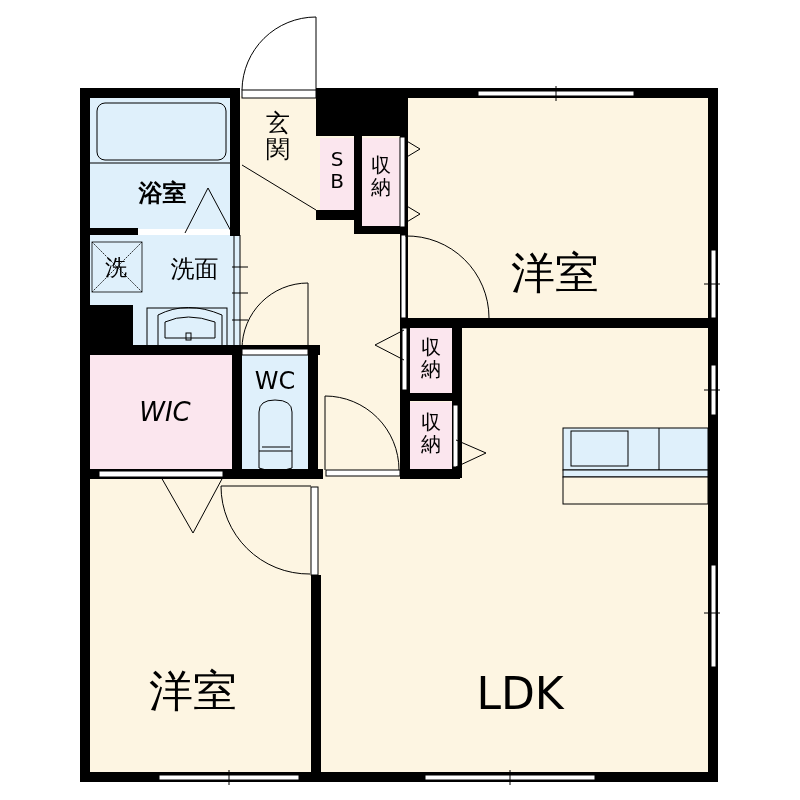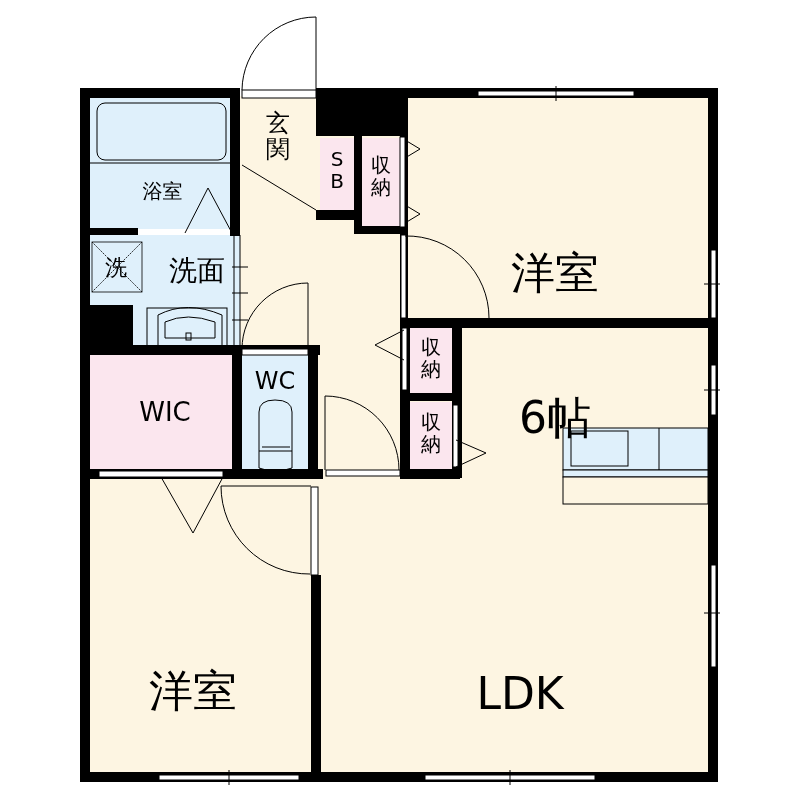--- a/index.html
+++ b/index.html
@@ -164,37 +164,36 @@
     <rect x="563" y="428" width="145" height="42"></rect>
     <rect x="571" y="431" width="57" height="35"></rect>
     <line x1="659" y1="428" x2="659" y2="470"></line>
     <rect x="563" y="470" width="145" height="7"></rect>
     <rect x="563" y="477" width="145" height="27" fill="#fdf5e2"></rect>
   </g>
 </svg>
 
 <div class="lbl" style="left:490px;top:152px;width:130px;font-size:44px;">
   <div>洋室</div>
-  <div>6帖</div>
 </div>
 <div class="lbl" style="left:128px;top:570px;width:130px;font-size:44px;">
   <div>洋室</div>
   
 </div>
 <div class="lbl" style="left:420px;top:573px;width:200px;font-size:44px;">
   <div>LDK</div>
   
 </div>
-<div class="lbl" style="left:125px;top:180px;width:75px;font-size:20px;">浴室</div>
-<div class="lbl" style="left:150px;top:256px;width:75px;font-size:28px;text-align:right;">洗面</div>
+<div class="lbl" style="left:125px;top:180px;width:75px;font-size:24px;font-weight:bold;">浴室</div>
+<div class="lbl" style="left:157px;top:256px;width:75px;font-size:24px;">洗面</div>
 <div class="lbl" style="left:96px;top:256px;width:40px;font-size:22px;">洗</div>
 <div class="lbl" style="left:258px;top:110px;width:40px;font-size:24px;">玄
 関</div>
 <div class="lbl" style="left:320px;top:148px;width:34px;font-size:20px;">S
 B</div>
 <div class="lbl" style="left:362px;top:154px;width:38px;font-size:20px;">収
 納</div>
 <div class="lbl" style="left:409px;top:336px;width:44px;font-size:20px;">収
 納</div>
 <div class="lbl" style="left:409px;top:411px;width:44px;font-size:20px;">収
 納</div>
-<div class="lbl" style="left:110px;top:398px;width:110px;font-size:26px;">WIC</div>
+<div class="lbl" style="left:110px;top:398px;width:110px;font-size:26px;font-style:italic;">WIC</div>
 <div class="lbl" style="left:244px;top:368px;width:62px;font-size:24px;">WC</div>
 
 </body></html>

